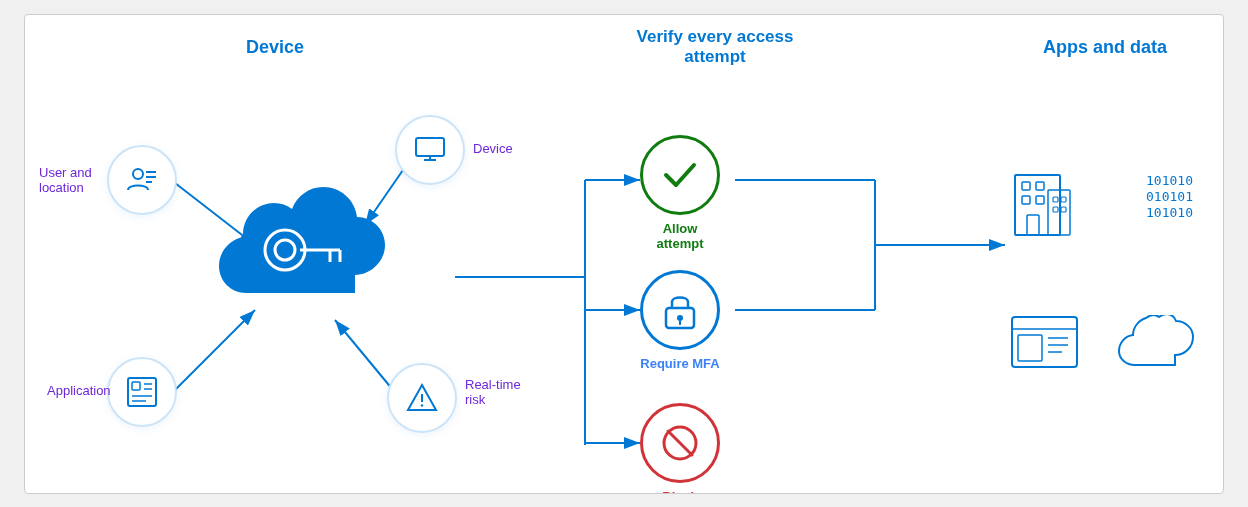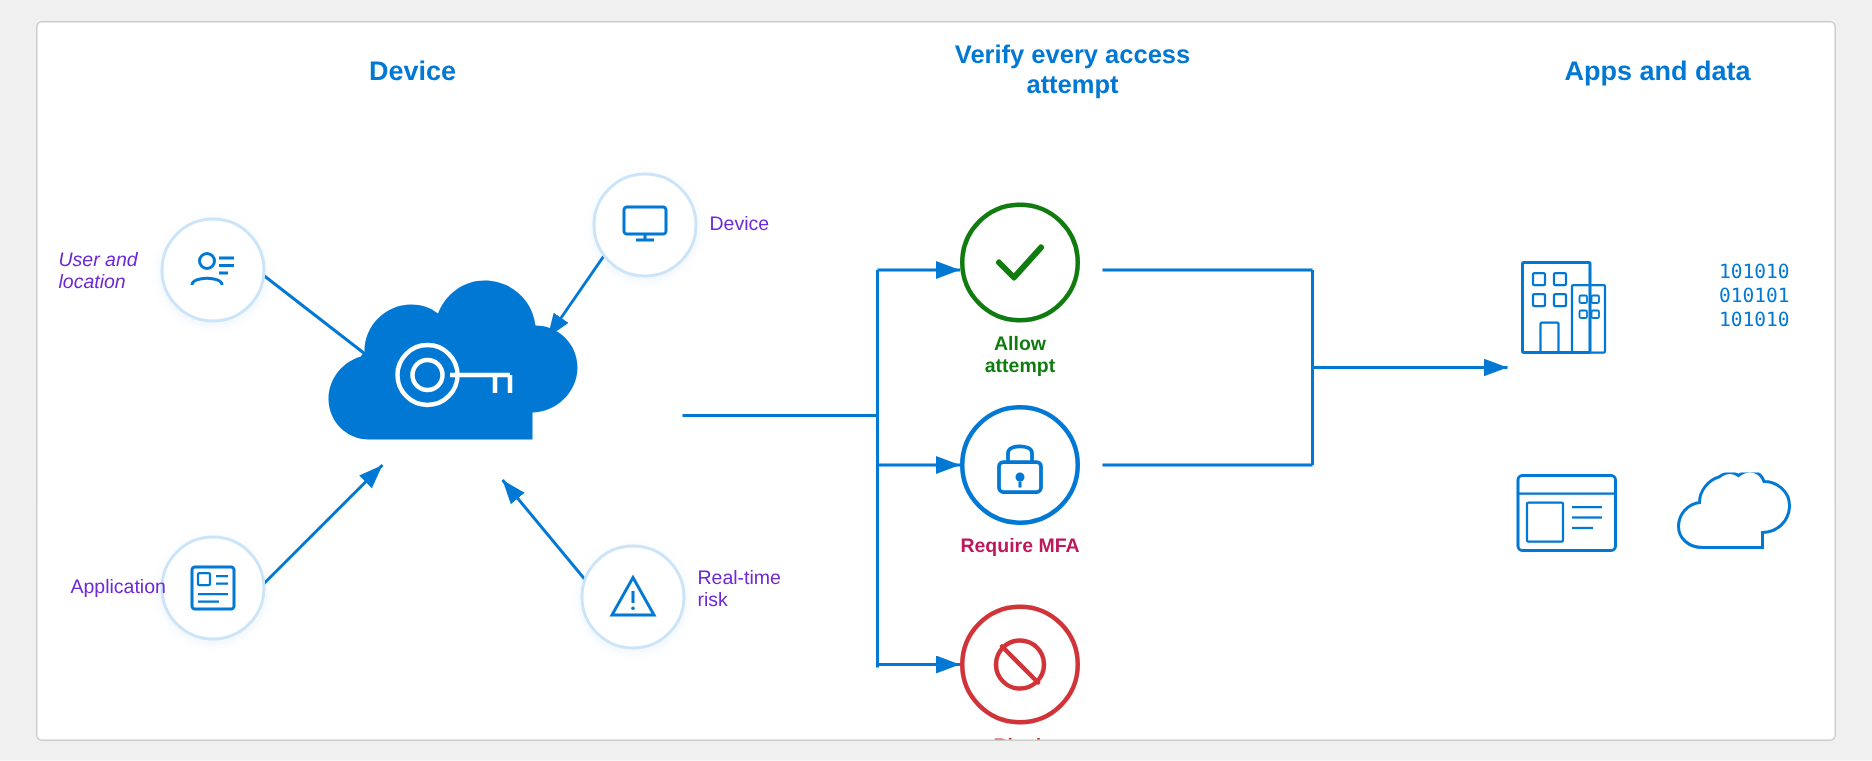--- a/index.html
+++ b/index.html
@@ -128,21 +128,21 @@
 
   <div class="circle-icon" style="left:82px;top:130px;">
     <svg viewBox="0 0 36 36" fill="none" xmlns="http://www.w3.org/2000/svg">
       <circle cx="14" cy="12" r="5" stroke="#0078d4" stroke-width="2"></circle>
       <path d="M4 28c0-6 20-6 20 0" stroke="#0078d4" stroke-width="2"></path>
       <line x1="22" y1="10" x2="32" y2="10" stroke="#0078d4" stroke-width="2"></line>
       <line x1="22" y1="15" x2="32" y2="15" stroke="#0078d4" stroke-width="2"></line>
       <line x1="22" y1="20" x2="28" y2="20" stroke="#0078d4" stroke-width="2"></line>
     </svg>
   </div>
-  <div class="signal-label" style="left:14px;top:150px;font-style:italic;">User and<br>location</div>
+  <div class="signal-label" style="left:14px;top:150px;">User and<br>location</div>
 
   <div class="circle-icon" style="left:370px;top:100px;">
     <svg viewBox="0 0 36 36" fill="none" xmlns="http://www.w3.org/2000/svg">
       <rect x="4" y="6" width="28" height="18" rx="2" stroke="#0078d4" stroke-width="2"></rect>
       <line x1="12" y1="28" x2="24" y2="28" stroke="#0078d4" stroke-width="2"></line>
       <line x1="18" y1="24" x2="18" y2="28" stroke="#0078d4" stroke-width="2"></line>
     </svg>
   </div>
   <div class="signal-label" style="left:448px;top:126px;">Device</div>
 
@@ -191,21 +191,21 @@
 
   <div style="position:absolute;left:615px;top:255px;">
     <div style="width:80px;height:80px;border-radius:50%;border:3px solid #0078d4;display:flex;align-items:center;justify-content:center;background:white;">
       <svg width="40" height="44" viewBox="0 0 40 44" fill="none">
         <rect x="6" y="20" width="28" height="20" rx="3" stroke="#0078d4" stroke-width="2.5"></rect>
         <path d="M12 20 L12 14 C12 8 28 8 28 14 L28 20" stroke="#0078d4" stroke-width="2.5" fill="none"></path>
         <circle cx="20" cy="30" r="3" fill="#0078d4"></circle>
         <line x1="20" y1="33" x2="20" y2="37" stroke="#0078d4" stroke-width="2"></line>
       </svg>
     </div>
-    <div style="text-align:center;margin-top:6px;font-size:13px;font-weight:600;color:#be185d;width:80px;">Require MFA</div>
+    <div style="text-align:center;margin-top:6px;font-size:13px;font-weight:600;color:#3b82f6;width:80px;">Require MFA</div>
   </div>
 
   <div style="position:absolute;left:615px;top:388px;">
     <div style="width:80px;height:80px;border-radius:50%;border:3px solid #d13438;display:flex;align-items:center;justify-content:center;background:white;">
       <svg width="44" height="44" viewBox="0 0 44 44" fill="none">
         <circle cx="22" cy="22" r="16" stroke="#d13438" stroke-width="3"></circle>
         <line x1="10" y1="10" x2="34" y2="34" stroke="#d13438" stroke-width="3" stroke-linecap="round"></line>
       </svg>
     </div>
     <div style="text-align:center;margin-top:6px;font-size:13px;font-weight:600;color:#d13438;width:80px;">Block access</div>

